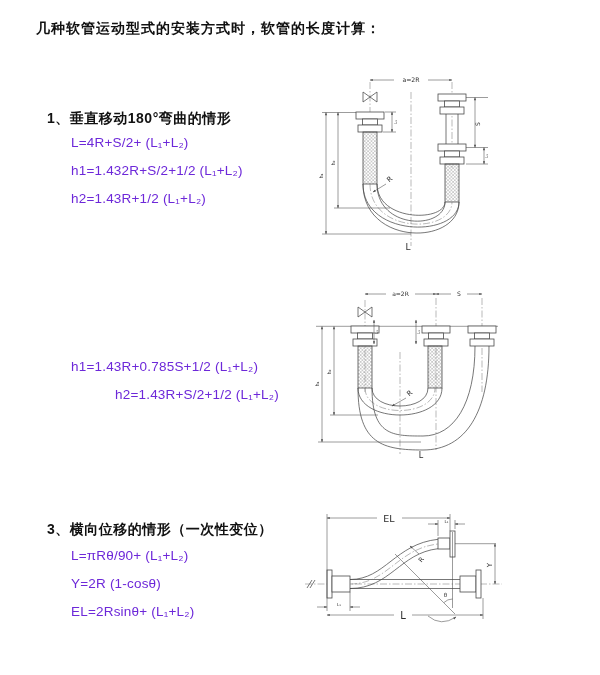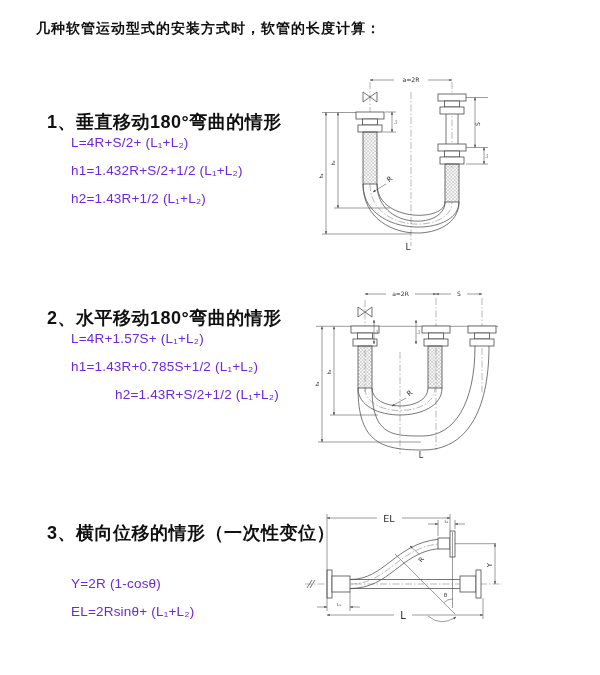--- a/index.html
+++ b/index.html
@@ -1,19 +1,19 @@
 <!DOCTYPE html>
 <html><head>
 <meta charset="utf-8">
 <style>
   html,body{margin:0;padding:0;background:#fff;}
   .page{position:relative;width:600px;height:675px;background:#ffffff;overflow:hidden;
         font-family:"Liberation Sans","DejaVu Sans",sans-serif;color:#111;}
   .title{position:absolute;left:36px;top:20px;font-size:14px;font-weight:bold;letter-spacing:1px;white-space:nowrap;}
-  .heading{position:absolute;left:47px;font-size:18px;font-weight:bold;letter-spacing:0.5px;white-space:nowrap;}
+  .heading{position:absolute;left:47px;font-size:14px;font-weight:bold;letter-spacing:0.5px;white-space:nowrap;}
   .formula{position:absolute;left:71px;font-size:13.5px;font-weight:400;letter-spacing:0.2px;white-space:nowrap;color:#6d28d9;}
   svg.diag{position:absolute;overflow:visible;}
   svg .s{stroke:#4a4a4a;stroke-width:0.75;fill:none;}
   svg .fl{stroke:#4a4a4a;stroke-width:0.8;fill:#ffffff;}
   svg .hose{stroke:#4a4a4a;stroke-width:0.8;}
   svg .d{stroke:#4a4a4a;stroke-width:0.55;fill:none;}
   svg .cl{stroke:#707070;stroke-width:0.5;fill:none;stroke-dasharray:7 2 1.5 2;}
   svg text{fill:#2c2c2c;font-family:"DejaVu Sans","Liberation Sans",sans-serif;}
 </style>
 </head>
@@ -114,22 +114,20 @@
     </g>
     <g>
       <line class="d" x1="26" y1="44.5" x2="26" y2="140" marker-start="url(#ar1)" marker-end="url(#ar1)"></line>
       <line class="d" x1="22" y1="140" x2="78" y2="140"></line>
       <text x="23" y="95" font-size="5" text-anchor="middle" transform="rotate(-90 23 95)">h₂</text>
     </g>
 
     <text x="96" y="182" font-size="9" text-anchor="middle">L</text>
   </svg>
 
-  <div class="heading" style="top:306px;">2、水平移动180°弯曲的情形</div>
-  <div class="formula" style="top:331px;">L=4R+1.57S+ (L₁+L₂)</div>
   <div class="formula" style="top:359px;">h1=1.43R+0.785S+1/2 (L₁+L₂)</div>
   <div class="formula" style="top:387px;padding-left:44px;">h2=1.43R+S/2+1/2 (L₁+L₂)</div>
 
   <svg class="diag" style="left:308px;top:282px;" width="220" height="182" viewBox="0 0 220 182">
     <defs>
       <pattern id="hx2" patternUnits="userSpaceOnUse" width="3.4" height="3.4">
         <path d="M0,0 L3.4,3.4 M3.4,0 L0,3.4" stroke="#8f8f8f" stroke-width="0.4"></path>
       </pattern>
       <marker id="ar2" viewBox="0 0 10 10" refX="9" refY="5" markerWidth="7" markerHeight="5.5" orient="auto-start-reverse">
         <path d="M0,1.5 L10,5 L0,8.5 Z" fill="#4a4a4a"></path>
@@ -208,20 +206,21 @@
     <g>
       <line class="d" x1="26" y1="44.5" x2="26" y2="133" marker-start="url(#ar2)" marker-end="url(#ar2)"></line>
       <line class="d" x1="22" y1="133" x2="70" y2="133"></line>
       <text x="23" y="90" font-size="5" text-anchor="middle" transform="rotate(-90 23 90)">h₂</text>
     </g>
 
     <text x="113" y="176" font-size="8" text-anchor="middle">L</text>
   </svg>
 
   <div class="heading" style="top:521px;">3、横向位移的情形（一次性变位）</div>
+  <div class="formula" style="top:548px;">L=πRθ/90+ (L₁+L₂)</div>
   <div class="formula" style="top:576px;">Y=2R (1-cosθ)</div>
   <div class="formula" style="top:604px;">EL=2Rsinθ+ (L₁+L₂)</div>
 
   <svg class="diag" style="left:302px;top:504px;" width="205" height="138" viewBox="0 0 205 138">
     <defs>
       <marker id="ar3" viewBox="0 0 10 10" refX="9" refY="5" markerWidth="7" markerHeight="5.5" orient="auto-start-reverse">
         <path d="M0,1.5 L10,5 L0,8.5 Z" fill="#4a4a4a"></path>
       </marker>
     </defs>
 

